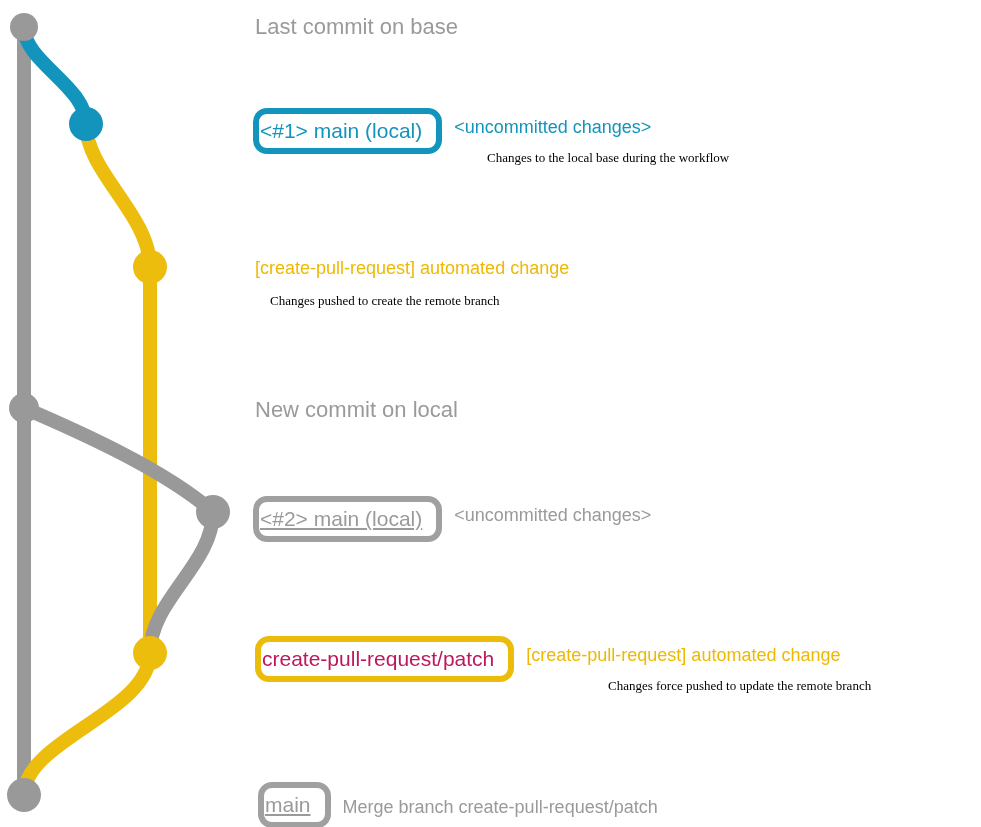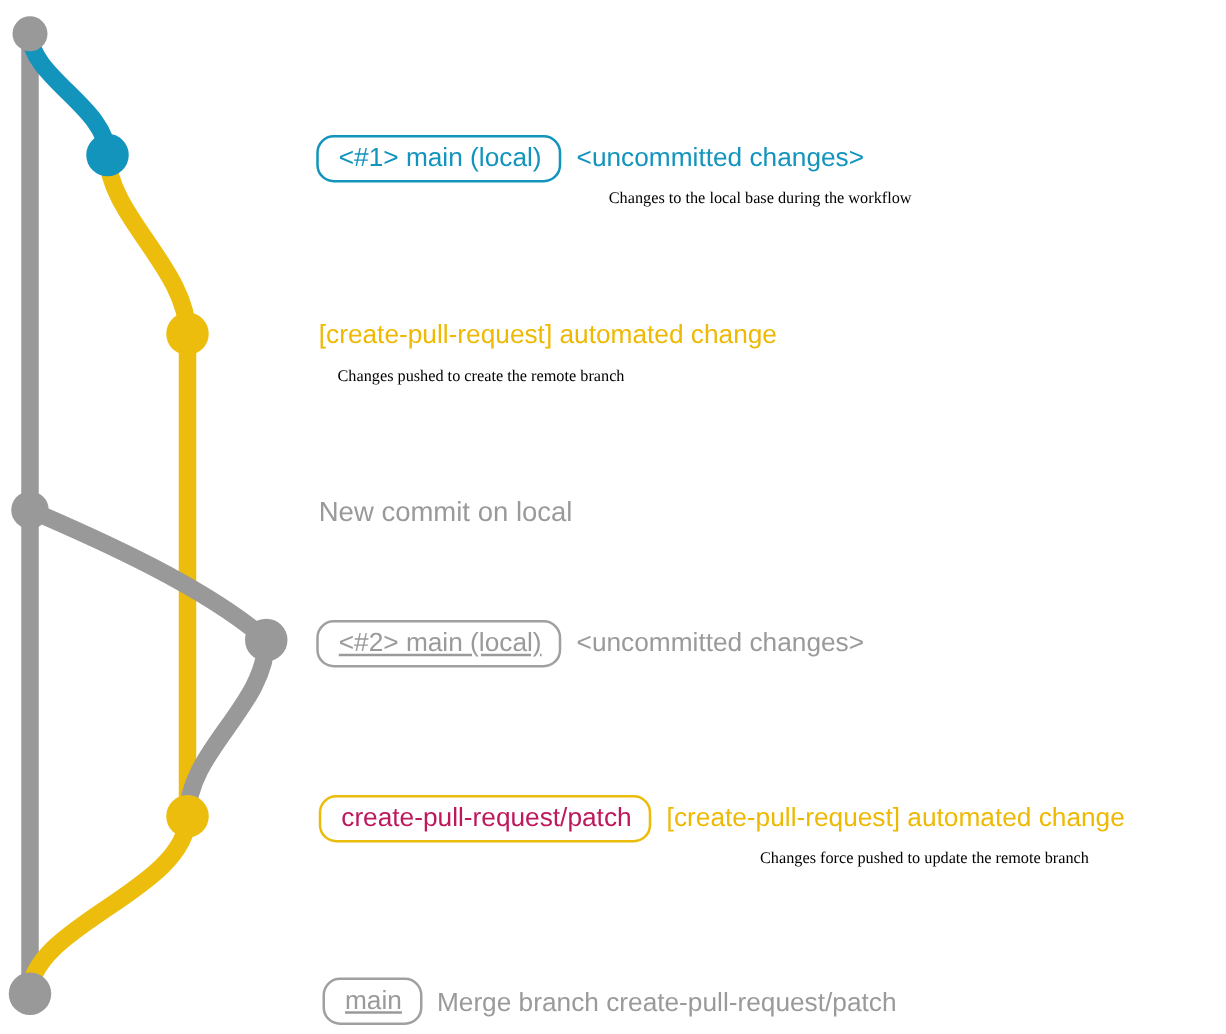--- a/index.html
+++ b/index.html
@@ -32,37 +32,37 @@
   }
 
   .row {
     position: absolute;
     display: flex;
     align-items: flex-start;
   }
 
   .badge {
     display: inline-block;
-    border: 2px solid #ec4899;
+    border: 6px solid #ec4899;
     border-radius: 14px;
-    padding: 4px 14px 5px 16px;
+    padding: 4px 14px 5px 1px;
     font-family: "Liberation Sans", sans-serif;
     font-size: 21px;
     line-height: 25px;
     color: #999999;
     white-space: nowrap;
     background: #ffffff;
   }
   .badge.teal   { border-color: #1294bd; color: #1294bd; }
   .badge.yellow { border-color: #ecbc0a; color: #be185d; }
   .badge.gray   { border-color: #a0a0a0; color: #9a9a9a; text-decoration: underline; }
 
   .subject {
     font-family: "Liberation Sans", sans-serif;
-    font-size: 21px;
+    font-size: 18px;
     line-height: 30px;
     white-space: nowrap;
   }
   .subject.teal   { color: #1294bd; }
   .subject.yellow { color: #eeb902; }
   .subject.gray   { color: #9a9a9a; }
 
   .plain-heading {
     position: absolute;
     font-family: "Liberation Sans", sans-serif;
@@ -112,20 +112,21 @@
     <circle cx="150" cy="267" r="17" fill="#edbd0d"></circle>
     <circle cx="24" cy="408" r="15" fill="#999999"></circle>
     <circle cx="213" cy="512" r="17" fill="#999999"></circle>
     <circle cx="150" cy="653" r="17" fill="#edbd0d"></circle>
     <circle cx="24" cy="795" r="17" fill="#999999"></circle>
   </g>
 </svg>
 
 <div class="annotation-layer">
 
+  <div class="plain-heading" style="left:255px; top:13px;">Last commit on base</div>
 
   <div class="row" style="left:253px; top:108px;">
     <span class="badge teal">&lt;#1&gt; main (local)</span>
     <span class="badge-gap"></span>
     <span class="subject teal" style="padding-top:4px;">&lt;uncommitted changes&gt;</span>
   </div>
   <div class="desc" style="left:487px; top:146px;">Changes to the local base during the workflow</div>
 
   <div class="row" style="left:255px; top:253px;">
     <span class="subject yellow">[create-pull-request] automated change</span>

